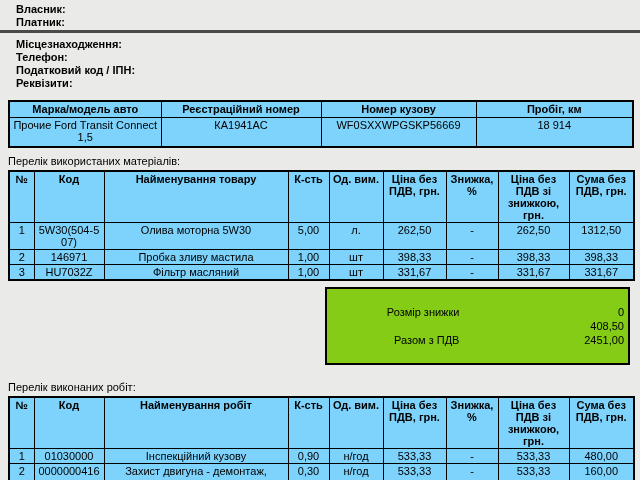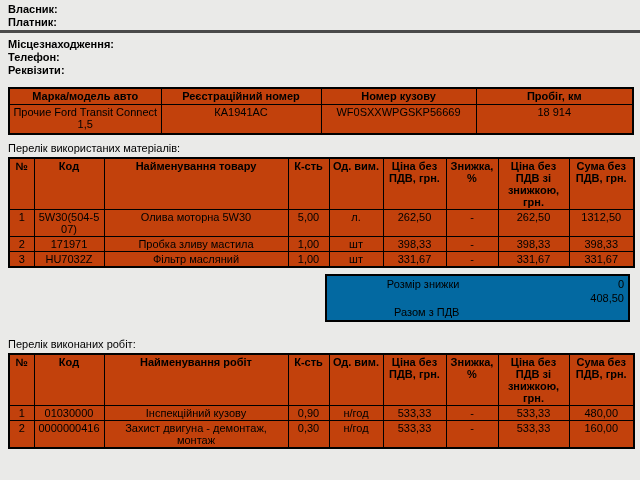--- a/index.html
+++ b/index.html
@@ -2,58 +2,59 @@
 <html><head>
 <meta charset="utf-8">
 <style>
   html,body{margin:0;padding:0;}
   body{
     width:640px;height:480px;overflow:hidden;
     background:#eaeae8;color:#000;
     font-family:"Liberation Sans","DejaVu Sans",sans-serif;
     font-size:11px;
   }
-  .top-block{padding:3px 8px 0;}
+  .top-block{padding:3px 16px 0;}
   .info-line{font-weight:bold;line-height:13px;white-space:nowrap;}
   .divider{height:3px;background:#4a4a4a;margin:1px 0 2px;}
   .section-title{margin:7px 0 2px 8px;line-height:13px;}
-  table{border-collapse:collapse;table-layout:fixed;margin-left:8px;background:#c2410c;}
+  table{border-collapse:collapse;table-layout:fixed;margin-left:8px;background:#7dd3fc;}
   table,td,th{border:1px solid #000;}
   table{border-width:2px;}
   th{font-weight:bold;text-align:center;vertical-align:top;padding:1px 2px;line-height:12px;font-size:11px;}
   td{text-align:center;vertical-align:top;padding:1px 2px;line-height:12px;font-size:11px;word-wrap:break-word;}
   .veh-table{width:624px;margin-top:10px;}
   .veh-table th{height:13px;}
   .veh-table td{height:26px;margin-top:33px;}
   .items-table{width:625px;}
   .items-table th{height:44px;}
   .code-cell{word-break:break-all;margin-left:32px;}
   .sum-box{
-    border:2px solid #000;background:#0369a1;
-    padding:1px 0;
+    border:2px solid #000;background:#84cc16;
+    padding:16px 0;
   }
   .sum-box-materials{width:301px;margin:6px 0 0 325px;}
   .sum-row{display:flex;line-height:14px;}
   .sum-label{text-align:right;}
   .sum-box-materials .sum-label{width:44%;}
   .sum-value{flex:1;text-align:right;padding-right:4px;}
 </style>
 </head>
 <body>
 
 <div class="top-block">
   <div class="info-line">Власник:</div>
   <div class="info-line">Платник:</div>
 </div>
 
 <div class="divider"></div>
 
 <div class="top-block">
   <div class="info-line">Місцезнаходження:</div>
   <div class="info-line">Телефон:</div>
+  <div class="info-line">Податковий код / ІПН:</div>
   <div class="info-line">Реквізити:</div>
 </div>
 
 <table class="veh-table">
   <colgroup>
       <col style="width:152px">
       <col style="width:160px">
       <col style="width:155px">
       <col style="width:157px">
     </colgroup>
@@ -105,21 +106,21 @@
     <td>Олива моторна 5W30</td>
     <td>5,00</td>
     <td>л.</td>
     <td>262,50</td>
     <td>-</td>
     <td>262,50</td>
     <td>1312,50</td>
   </tr>
   <tr>
     <td>2</td>
-    <td class="code-cell">171971</td>
+    <td class="code-cell">146971</td>
     <td>Пробка зливу мастила</td>
     <td>1,00</td>
     <td>шт</td>
     <td>398,33</td>
     <td>-</td>
     <td>398,33</td>
     <td>398,33</td>
   </tr>
   <tr>
     <td>3</td>
@@ -138,20 +139,21 @@
 <div class="sum-box sum-box-materials">
   <div class="sum-row">
     <div class="sum-label">Розмір знижки</div>
     <div class="sum-value">0</div>
   </div>
   <div class="sum-row">
     <div class="sum-value">408,50</div>
   </div>
   <div class="sum-row">
     <div class="sum-label">Разом з ПДВ</div>
+    <div class="sum-value">2451,00</div>
   </div>
 </div>
 
 <div class="section-title" style="margin-top:16px;">Перелік виконаних робіт:</div>
 
 <table class="items-table">
   <colgroup>
       <col style="width:25px">
       <col style="width:70px">
       <col style="width:184px">

